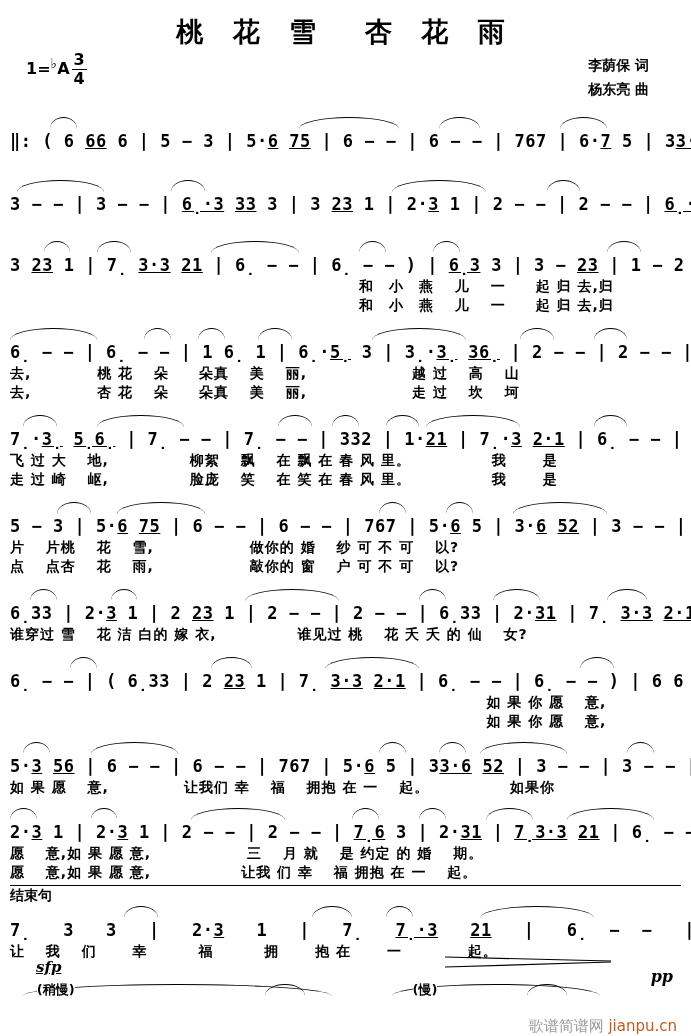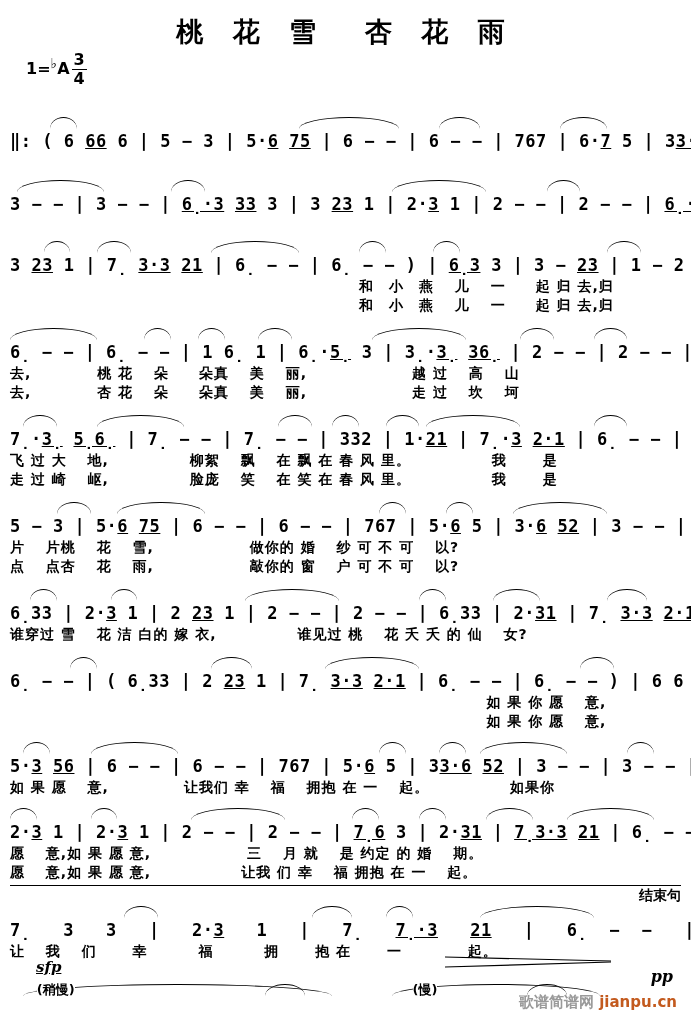--- a/index.html
+++ b/index.html
@@ -24,42 +24,46 @@
   .system{position:relative;}
   .arcs{position:relative;height:13px;}
   .arc{position:absolute;top:1px;height:11px;display:block;
        border-top:1.5px solid #000;border-radius:50% 50% 0 0/100% 100% 0 0;}
   .notes{font-family:"DejaVu Sans Mono","Liberation Mono",monospace;font-weight:bold;
          font-size:17px;line-height:24px;white-space:pre;letter-spacing:0.5px;}
   .notes u{text-decoration:underline;}
   .lyric{font-size:14px;font-weight:bold;line-height:19px;white-space:pre;letter-spacing:1px;}
 
   .ending-row{border-top:1.5px solid #000;margin-top:3px;padding-top:1px;
-              font-size:14px;font-weight:bold;text-align:right;}
+              font-size:14px;font-weight:bold;}
 
   .dyn-row{position:relative;height:16px;}
   .sfp{position:absolute;left:26px;top:-3px;font-family:"DejaVu Serif",serif;
        font-style:italic;font-weight:bold;font-size:15px;text-decoration:underline;}
   .pp{position:absolute;right:8px;top:6px;font-family:"DejaVu Serif",serif;
       font-style:italic;font-weight:bold;font-size:16px;}
   .hairpin{position:absolute;right:68px;top:-6px;}
 
   .tmark{position:absolute;top:-2px;font-size:13px;font-weight:bold;background:#fff;z-index:2;}
 
-  .footer{position:absolute;right:14px;bottom:24px;font-size:15px;font-weight:bold;}
+  .footer{position:absolute;right:14px;bottom:0;font-size:15px;}
 </style>
 </head>
 <body>
 
 <div class="sheet">
 
   <div class="title">桃 花 雪  杏 花 雨</div>
 
   <div class="meta">
     <div class="keyblock"><span>1=</span><span class="flat">♭</span><span>A</span><span class="frac"><span class="top">3</span><span class="bot">4</span></span></div>
+    <div class="credits">
+      <div>李荫保 词</div>
+      <div>杨东亮 曲</div>
+    </div>
   </div>
 
   <div class="system" style="margin-top:2px">
     <div class="arcs">
         <i class="arc" style="left: 6%; width: 4%;"></i>
         <i class="arc" style="left: 43%; width: 15%;"></i>
         <i class="arc" style="left: 64%; width: 6%;"></i>
         <i class="arc" style="left: 82%; width: 7%;"></i>
       </div>
     <div class="notes">‖: ( 6 <u>66</u> 6 | 5 − 3 | 5·<u>6</u> <u>75</u> | 6 − − | 6 − − | 767 | 6·<u>7</u> 5 | 3<u>3·6</u>  |</div>

